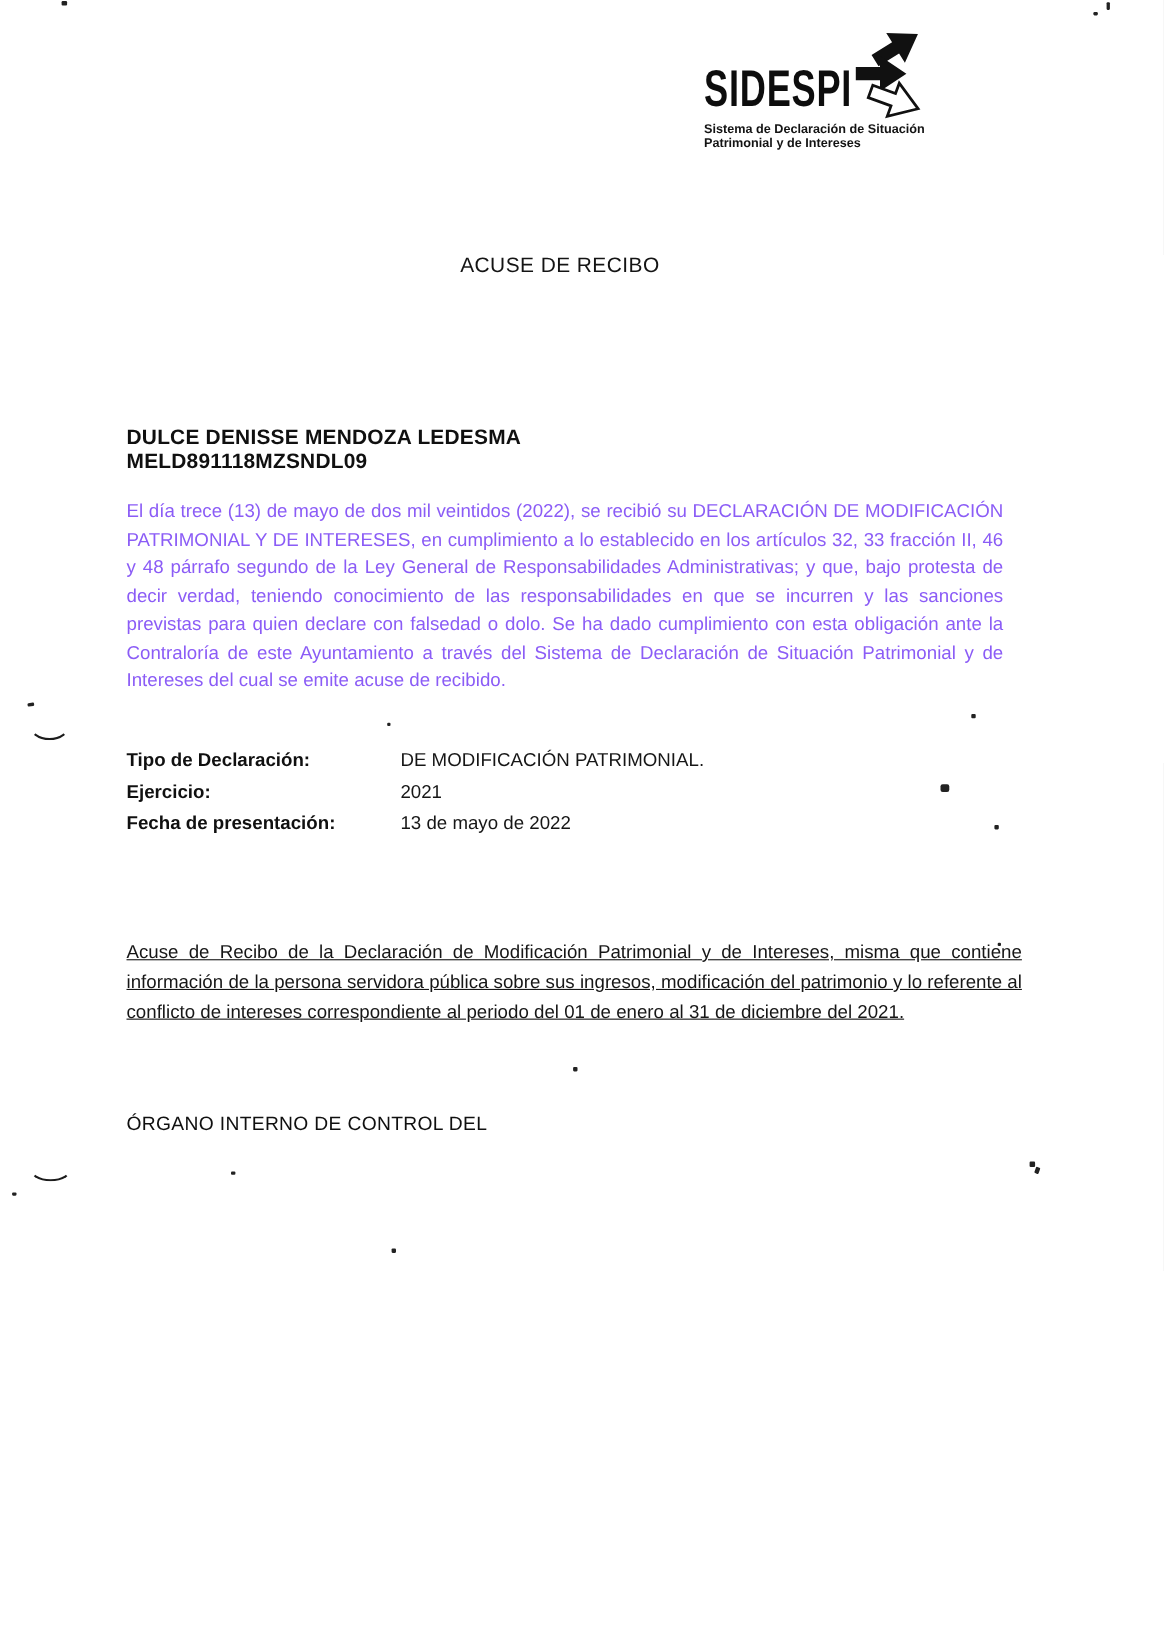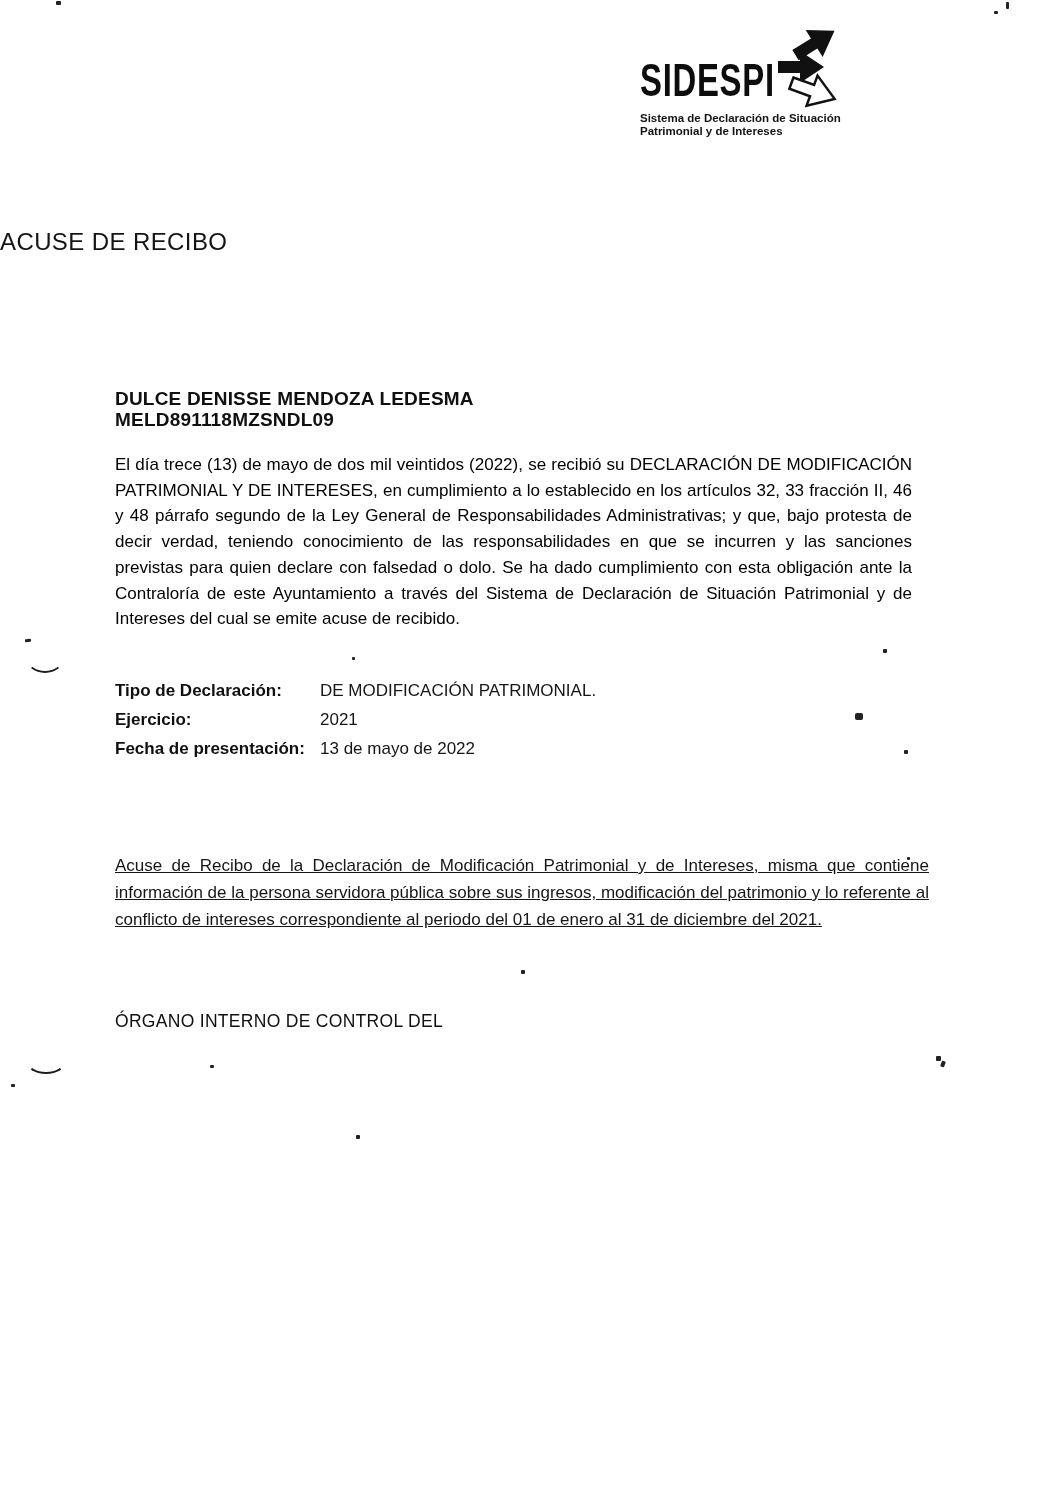--- a/index.html
+++ b/index.html
@@ -23,48 +23,48 @@
   }
   .logo-arrow { margin-left:-60px; margin-top:-8px; flex:0 0 auto; }
   .logo-subtitle {
     margin-top:2px; width:232px; text-align:left;
     font-size:11.5px; font-weight:bold; line-height:13px; color:#131313;
   }
 
   
   .doc-title {
     position:absolute; top:230px; left:0; width:1018px;
-    text-align:left; font-size:24px; line-height:23.5px;
+    text-align:center; font-size:19px; line-height:23.5px;
     letter-spacing:0.4px; color:#141414;
   }
 
   
   .name-block {
     position:absolute; left:115px; top:389px;
     font-weight:bold; font-size:19px; line-height:20.5px; color:#101010;
     letter-spacing:0.2px;
   }
 
   
   .para1 {
     position:absolute; left:115px; top:452px; width:797px;
-    font-size:17px; line-height:25.7px; text-align:justify; color:#000000;
+    font-size:17px; line-height:25.7px; text-align:justify; color:#8b5cf6;
   }
   .para2 {
     position:absolute; left:115px; top:852px; width:814px;
     font-size:17px; line-height:27px; text-align:justify; color:#161616;text-decoration:underline;
   }
   .footer-line {
     position:absolute; left:115px; top:1011px;
     font-weight:normal; font-size:17.5px; letter-spacing:0.3px; color:#101010;
   }
 
   
   .details { position:absolute; left:115px; top:681px; font-size:17px; }
-  .detail-row { display:flex; align-items:flex-start; margin-bottom:9px; }
+  .detail-row { display:flex; align-items:flex-start; margin-bottom:9px;gap:44px; }
   .detail-label { font-weight:bold; flex:0 0 205px; color:#101010; }
   .detail-value { white-space:nowrap; color:#161616; }
 
   
   .arc {
     position:absolute; border:2.5px solid #1c1c1c; border-radius:50%;
     border-top-color:transparent; border-left-color:transparent; border-right-color:transparent;
   }
   .speck { position:absolute; background:#222; border-radius:1px; }
 </style>

